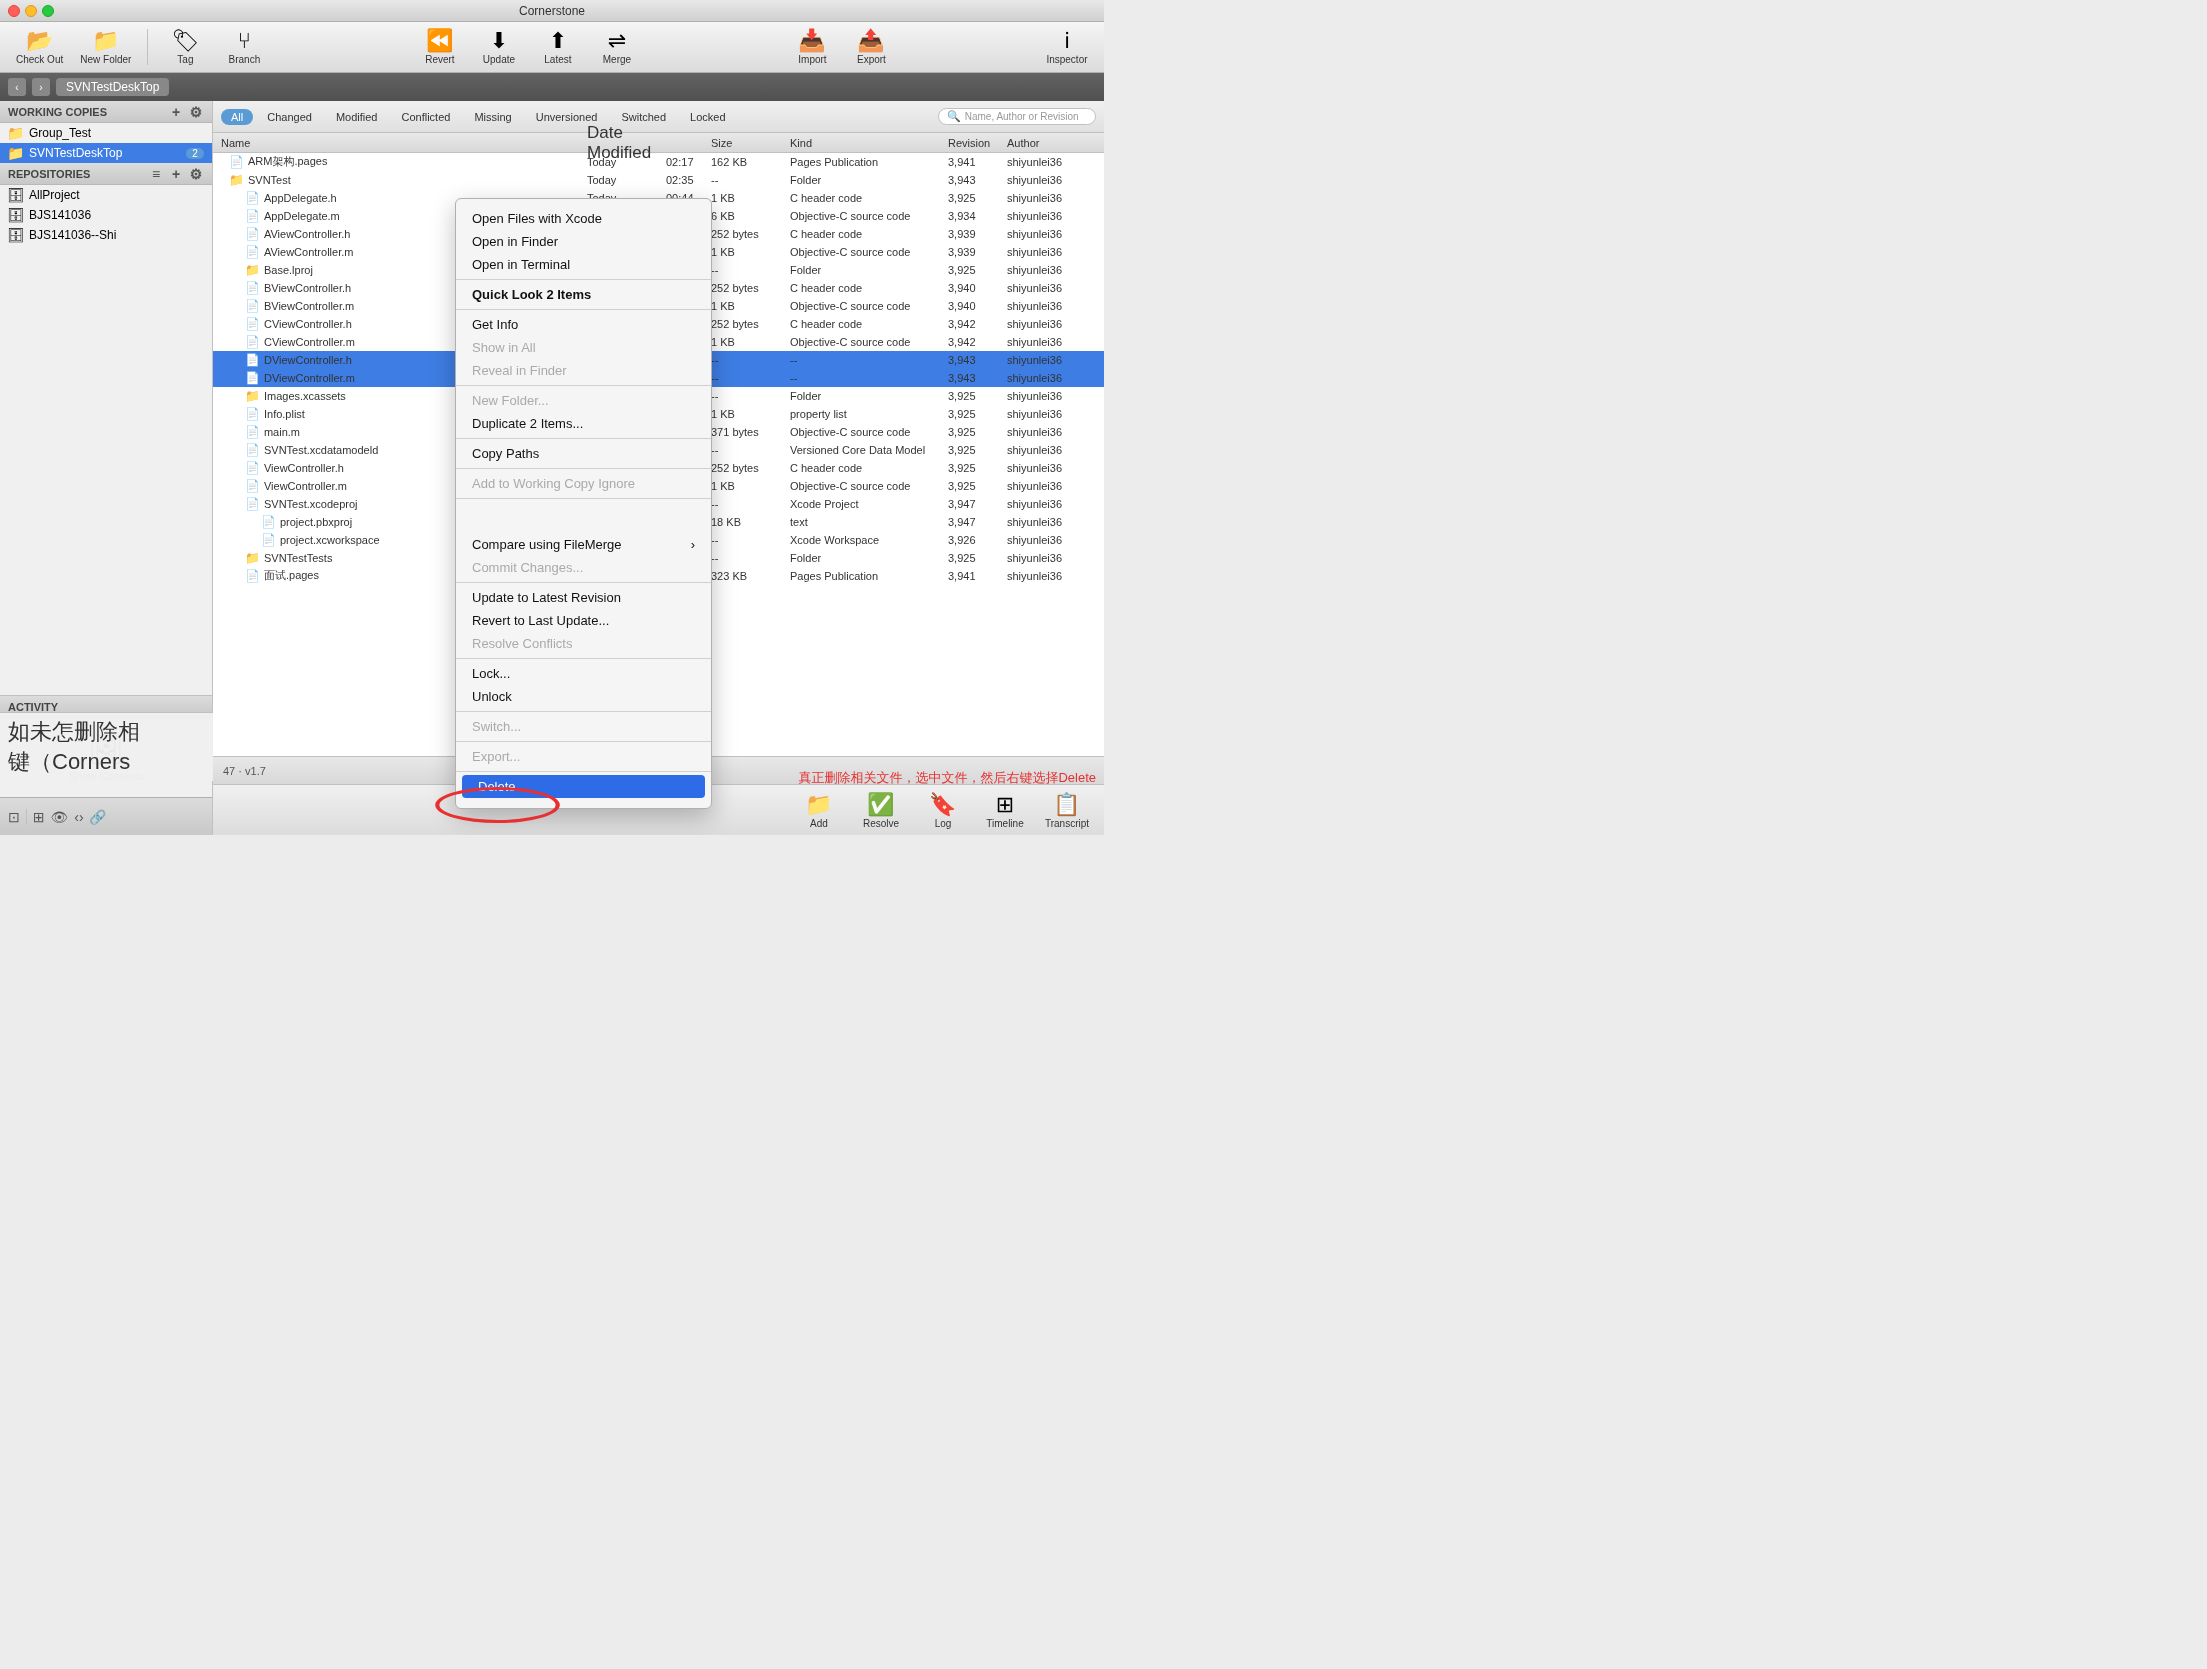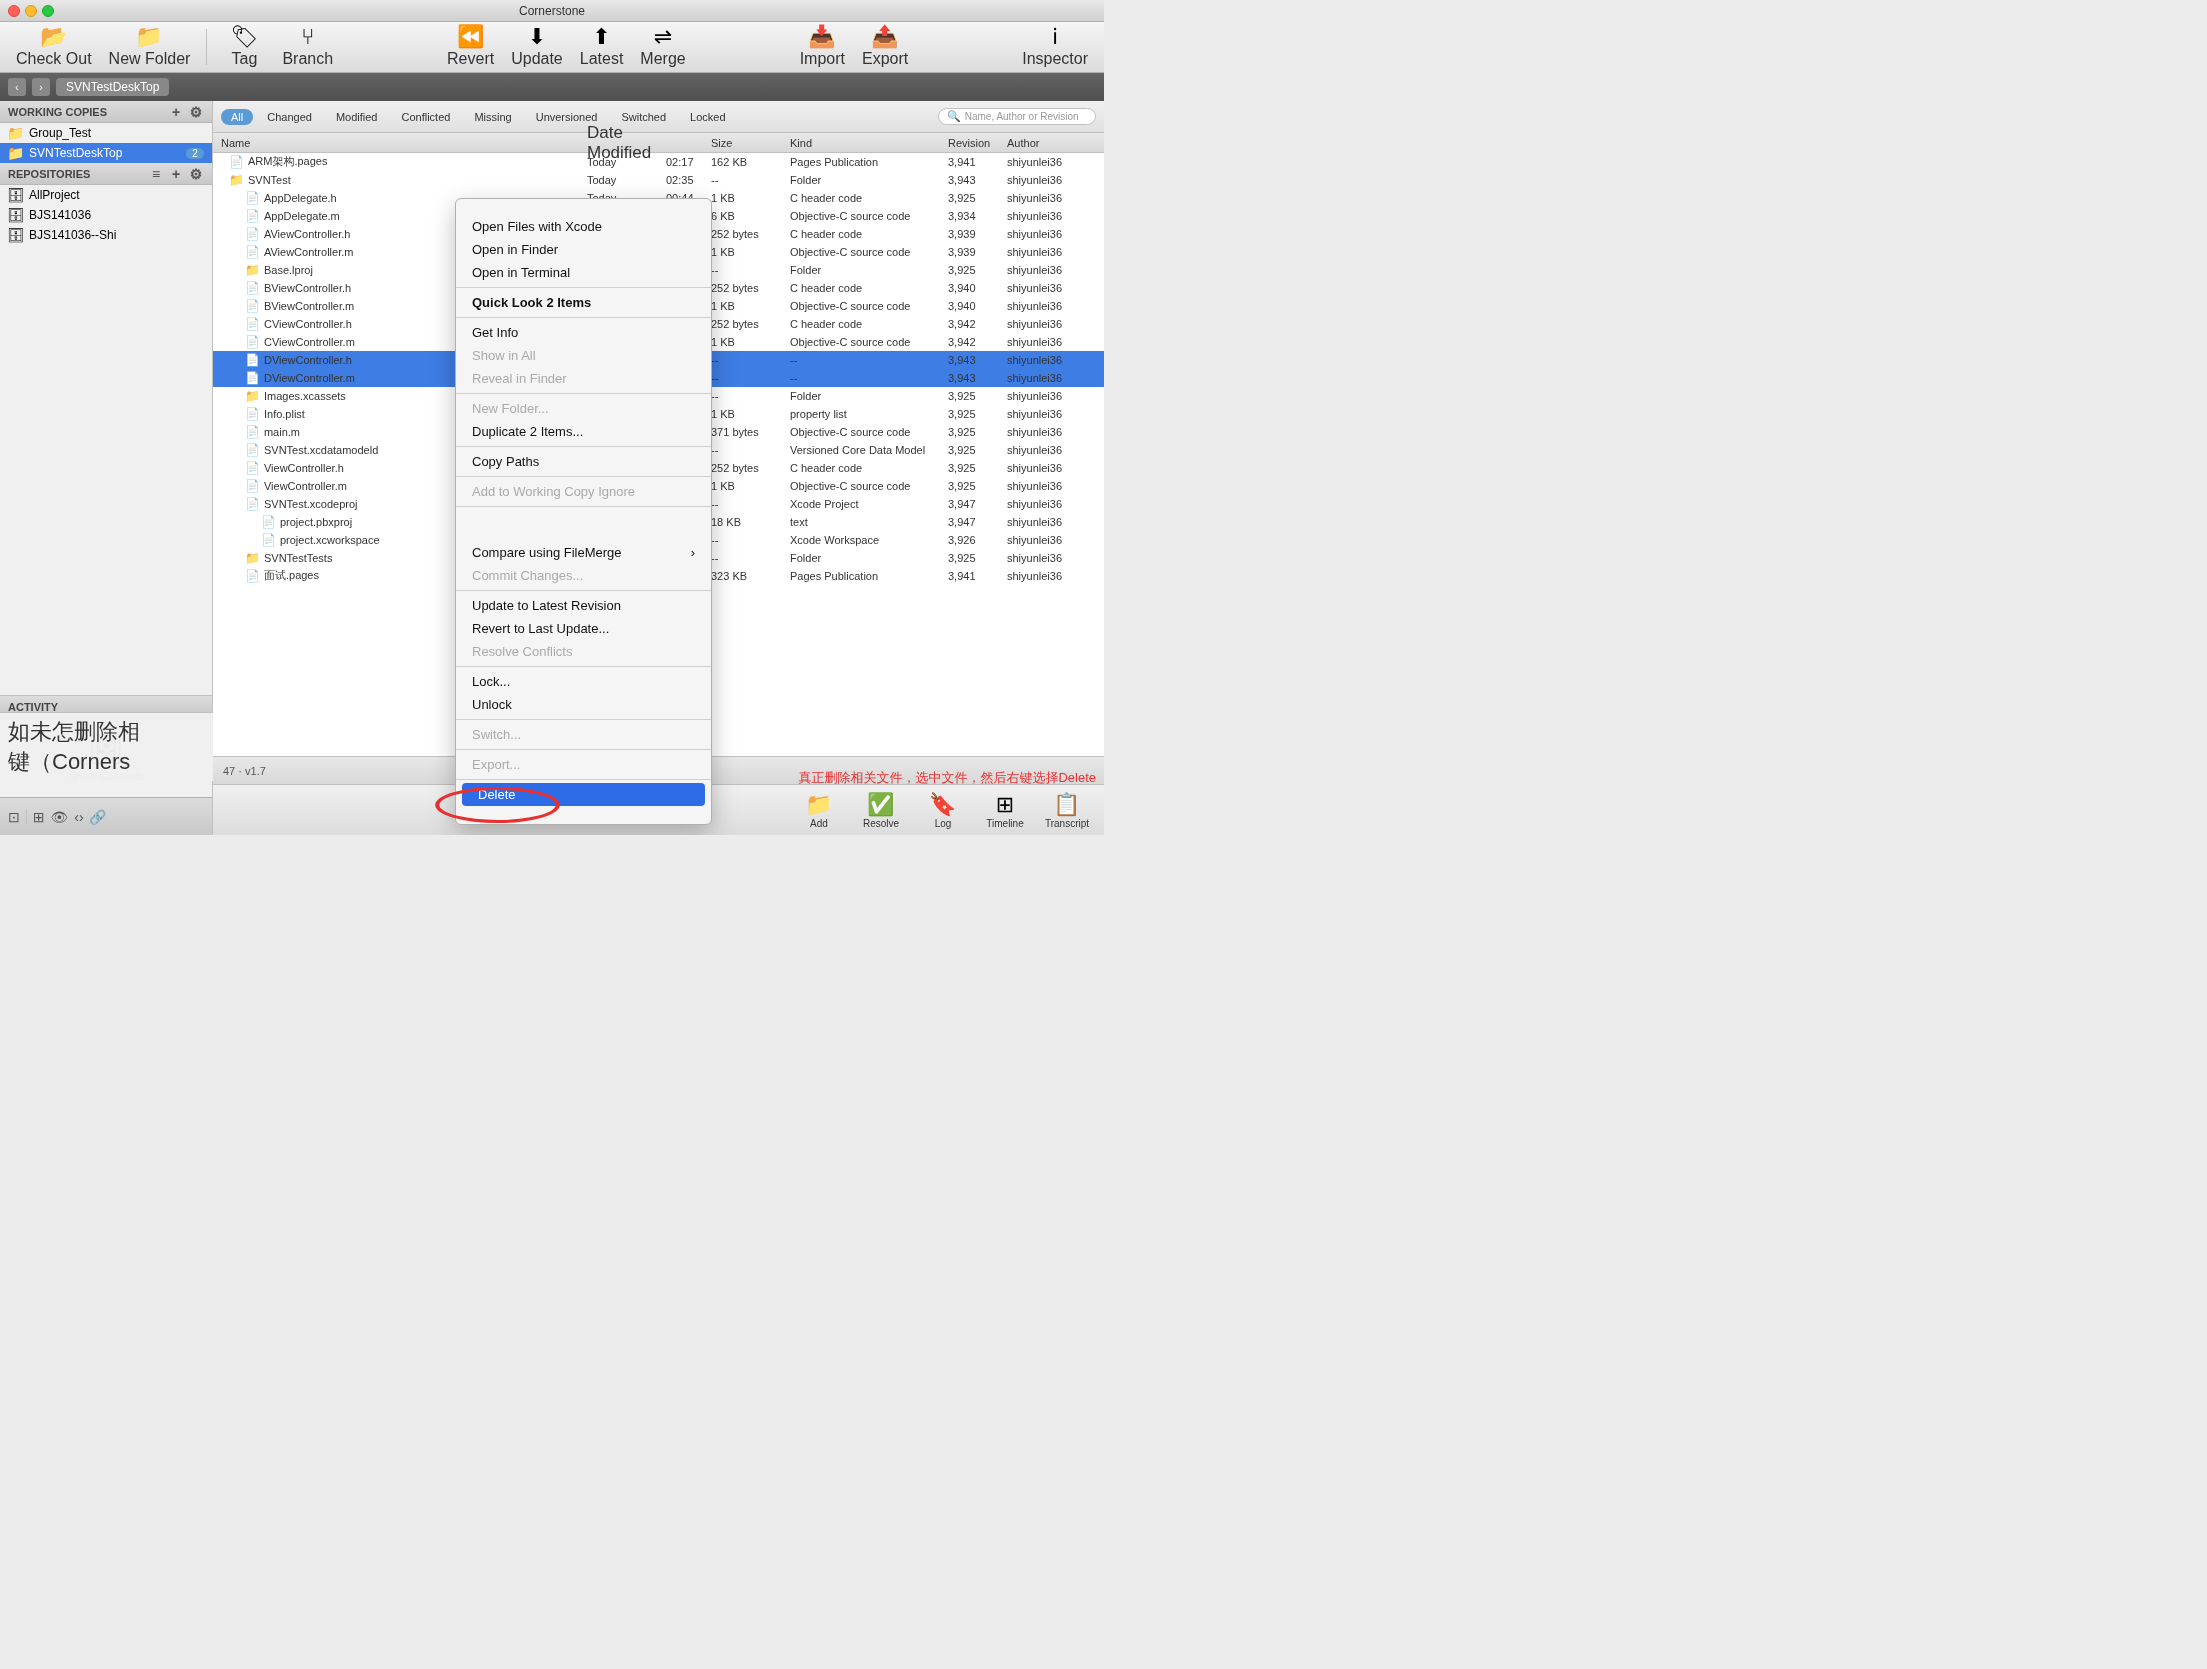--- a/index.html
+++ b/index.html
@@ -11,21 +11,21 @@
     .traffic-lights { position: absolute; left: 8px; display: flex; gap: 5px; }
     .tl { width: 12px; height: 12px; border-radius: 50%; }
     .tl-red { background: #ff5f57; border: 1px solid #e0443e; }
     .tl-yellow { background: #febc2e; border: 1px solid #d4a017; }
     .tl-green { background: #28c840; border: 1px solid #1aab29; }
 
     
     .toolbar { height: 51px; background: linear-gradient(to bottom, #f5f5f5, #dcdcdc); border-bottom: 1px solid #b0b0b0; display: flex; align-items: center; padding: 0 10px; gap: 5px; }
     .toolbar-btn { display: flex; flex-direction: column; align-items: center; justify-content: center; min-width: 54px; height: 44px; cursor: pointer; border-radius: 4px; padding: 2px 6px; }
     .toolbar-icon { font-size: 22px; line-height: 1; }
-    .toolbar-label { font-size: 16px; color: #333; margin-top: 2px; text-align: right; }
+    .toolbar-label { font-size: 10px; color: #333; margin-top: 2px; text-align: right; }
     .toolbar-sep { width: 1px; height: 36px; background: #c0c0c0; margin: 0 5px; }
     .toolbar-spacer { flex: 1; }
 
     
     .breadcrumb-bar { height: 28px; background: linear-gradient(to bottom, #636363, #505050); display: flex; align-items: center; padding: 0 8px; gap: 6px; }
     .nav-btn { width: 18px; height: 18px; background: #888; border-radius: 3px; display: flex; align-items: center; justify-content: center; cursor: pointer; color: #fff; font-size: 10px; }
     .breadcrumb-pill { background: #888; color: #fff; font-size: 12px; padding: 2px 10px; border-radius: 4px; }
 
     
     .main-layout { display: flex; height: calc(835px - 22px - 51px - 28px); }
@@ -76,21 +76,21 @@
     
     .status-bar { height: 28px; background: linear-gradient(to bottom, #e8e8e8, #d8d8d8); border-top: 1px solid #c0c0c0; display: flex; align-items: center; padding: 0 10px; font-size: 11px; color: #555; }
 
     
     .action-toolbar { height: 51px; background: linear-gradient(to bottom, #f0f0f0, #dcdcdc); border-top: 1px solid #c0c0c0; display: flex; align-items: center; justify-content: flex-end; padding: 0 10px; gap: 8px; }
     .action-btn { display: flex; flex-direction: column; align-items: center; justify-content: center; min-width: 54px; height: 44px; cursor: pointer; }
     .action-btn-icon { font-size: 22px; }
     .action-btn-label { font-size: 10px; color: #333; }
 
     
-    .context-menu { position: absolute; background: #f5f5f5; border: 1px solid #b0b0b0; border-radius: 6px; box-shadow: 0 8px 24px rgba(0,0,0,0.25); width: 257px; z-index: 100; padding: 16px 0; left: 455px; top: 198px; }
+    .context-menu { position: absolute; background: #f5f5f5; border: 1px solid #b0b0b0; border-radius: 6px; box-shadow: 0 8px 24px rgba(0,0,0,0.25); width: 257px; z-index: 100; padding: 8px 0; left: 455px; top: 198px; }
     .ctx-item { padding: 4px 16px; font-size: 13px; cursor: pointer; color: #111; white-space: nowrap; }
     .ctx-item.disabled { color: #aaa; cursor: default; }
     .ctx-item.has-arrow { display: flex; justify-content: space-between; align-items: center; margin-top: 34px; }
     .ctx-separator { height: 1px; background: #d0d0d0; margin: 3px 0; }
     .ctx-item.bold { font-weight: 600; }
     .ctx-item.blue-bg { background: #2e6be6; color: #fff; border-radius: 4px; margin: 2px 6px; }
   </style>
 </head>
 <body>
 

